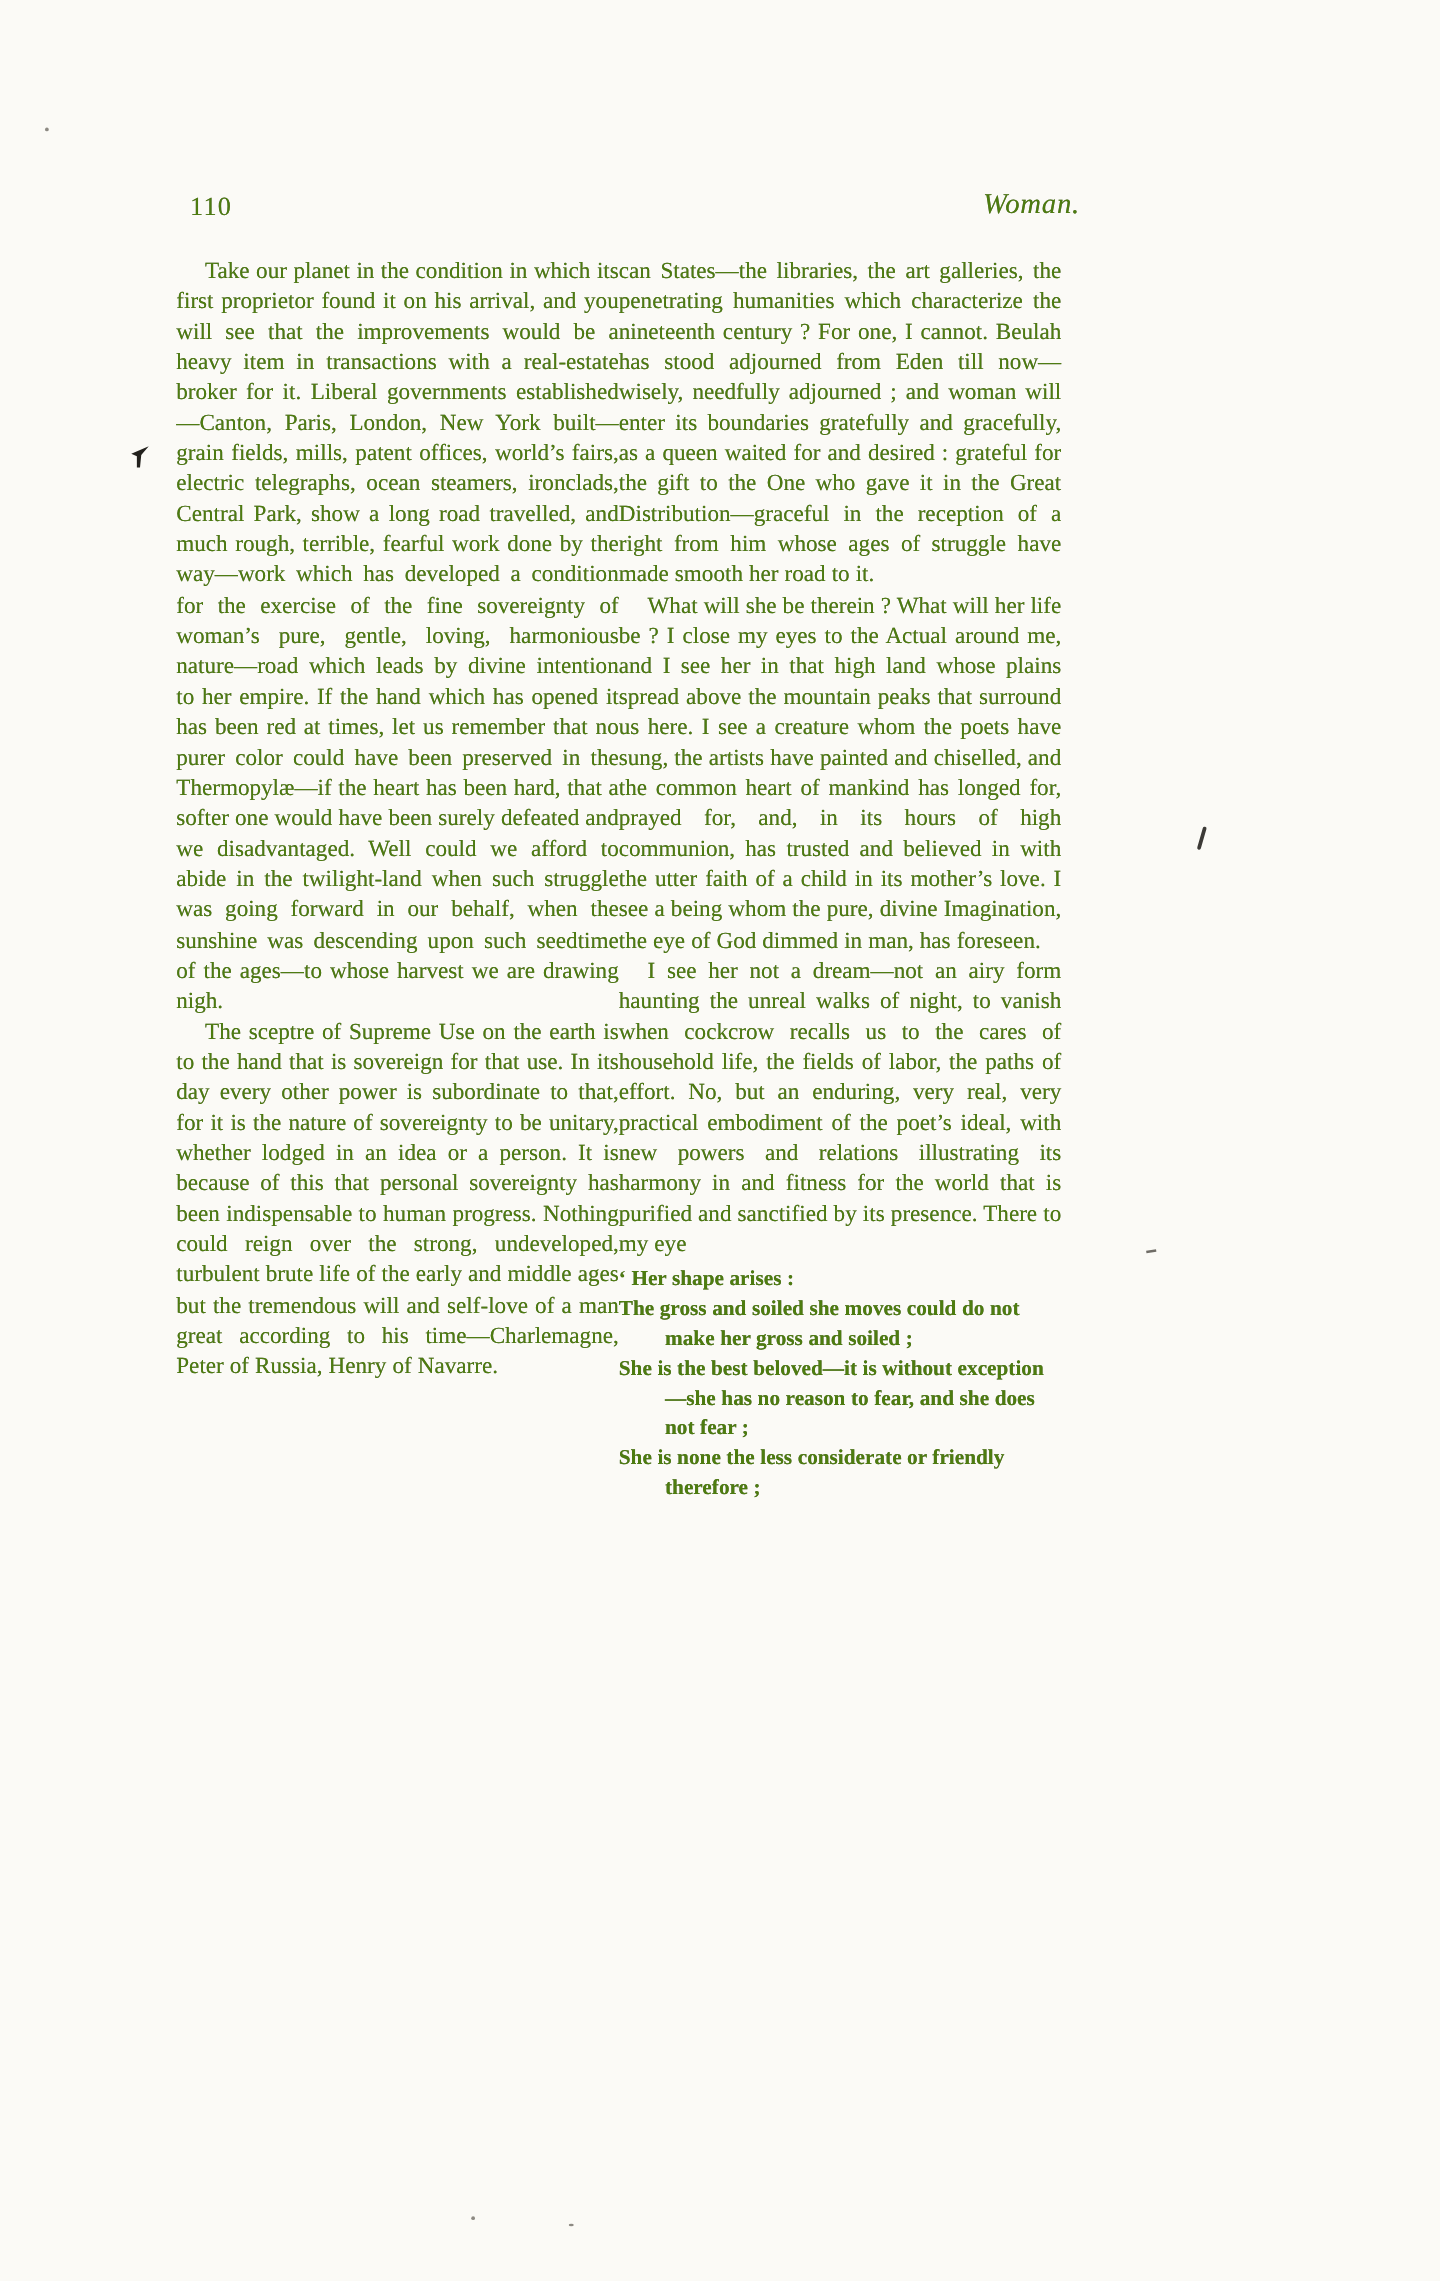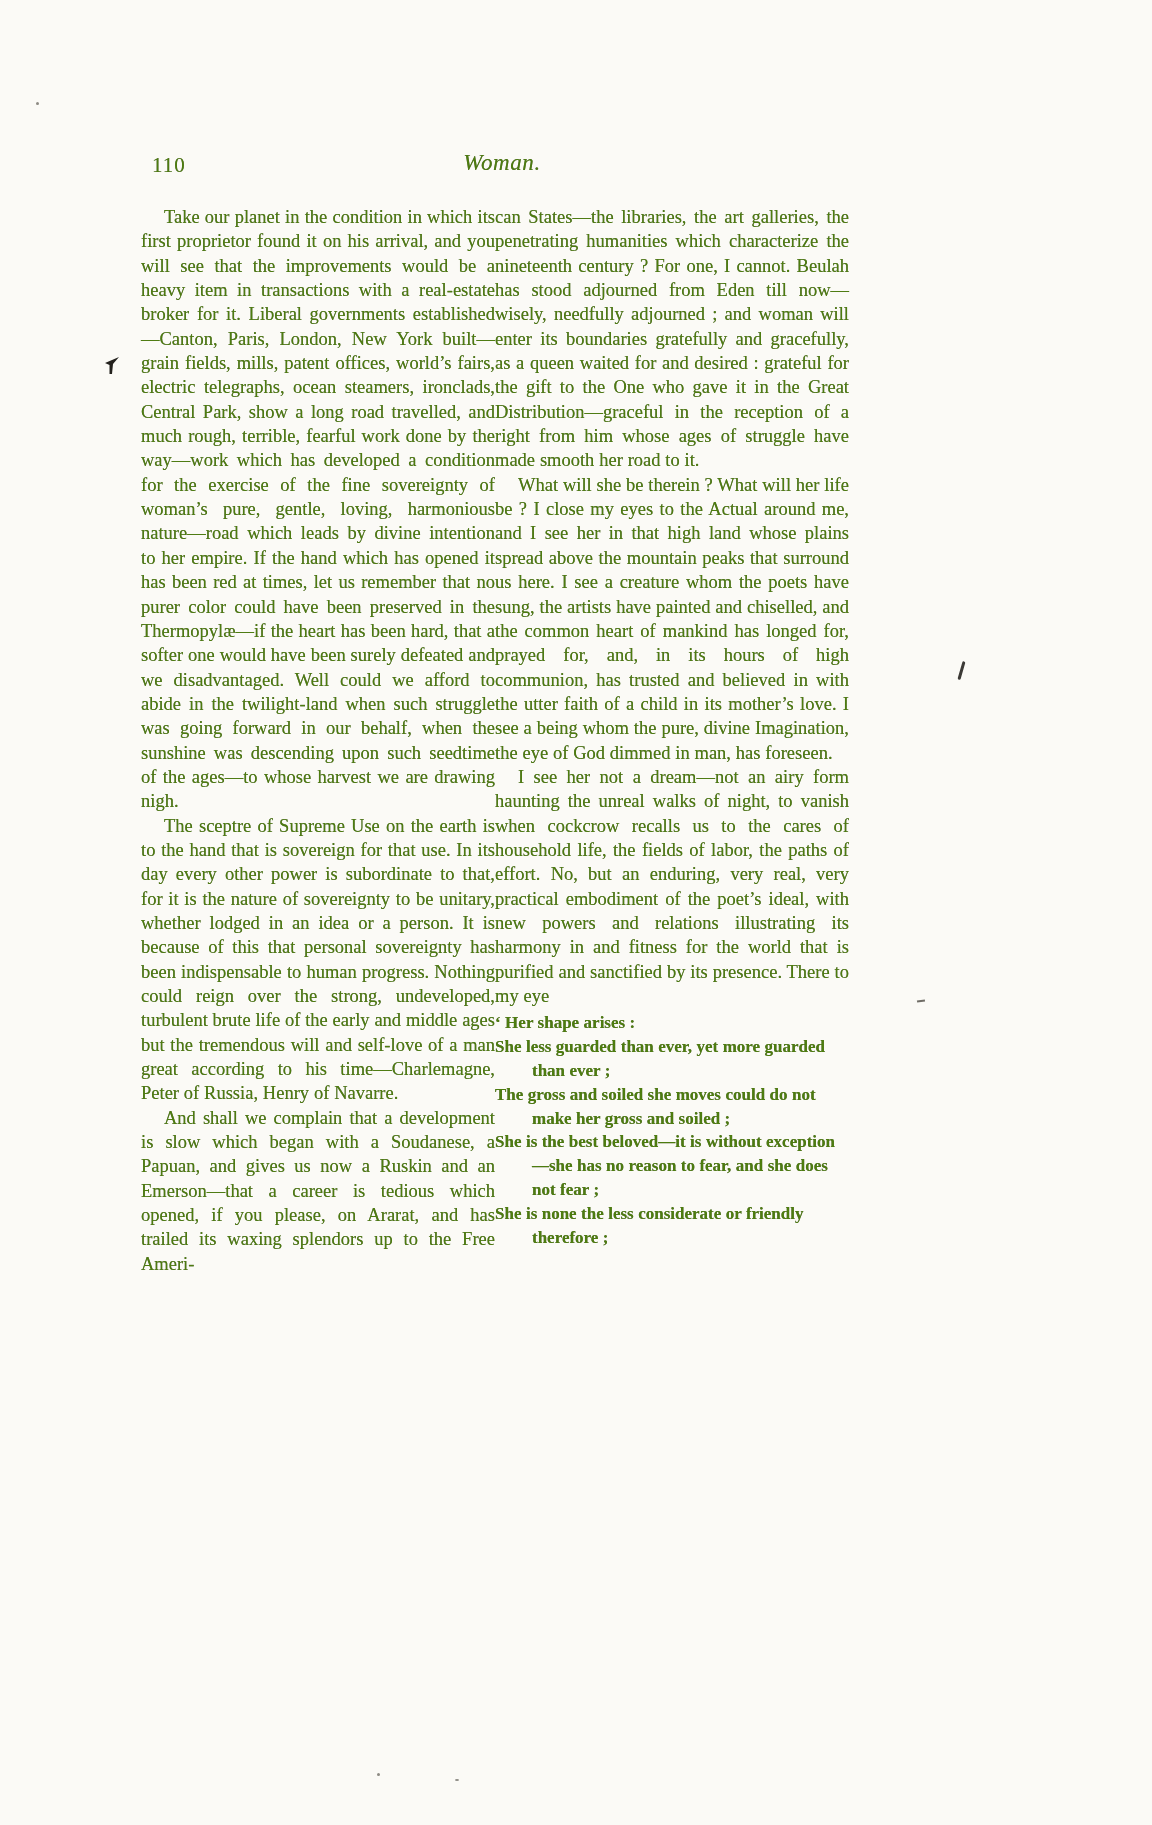--- a/index.html
+++ b/index.html
@@ -23,21 +23,21 @@
     left: 152px;
     font-size: 21px;
     letter-spacing: 1px;
   }
 
   .running-head {
     position: absolute;
     top: 118px;
     left: 140px;
     width: 724px;
-    text-align: center;
+    text-align: right;
     font-style: italic;
     font-size: 23px;
     letter-spacing: 0.6px;
   }
 
   .columns {
     position: absolute;
     top: 173px;
     left: 141px;
     width: 724px;
@@ -95,31 +95,29 @@
 
   <span class="page-number">110</span>
 
   <div class="running-head">Woman.</div>
 
   <div class="columns">
 
     <div class="col">
       <p>Take our planet in the condition in which its first proprietor found it on his arrival, and you will see that the improvements would be a heavy item in transactions with a real-estate broker for it. Liberal governments established—Canton, Paris, London, New York built—grain fields, mills, patent offices, world’s fairs, electric telegraphs, ocean steamers, ironclads, Central Park, show a long road travelled, and much rough, terrible, fearful work done by the way—work which has developed a condition for the exercise of the fine sovereignty of woman’s pure, gentle, loving, harmonious nature—road which leads by divine intention to her empire. If the hand which has opened it has been red at times, let us remember that no purer color could have been preserved in the Thermopylæ—if the heart has been hard, that a softer one would have been surely defeated and we disadvantaged. Well could we afford to abide in the twilight-land when such struggle was going forward in our behalf, when the sunshine was descending upon such seedtime of the ages—to whose harvest we are drawing nigh.</p>
       <p>The sceptre of Supreme Use on the earth is to the hand that is sovereign for that use. In its day every other power is subordinate to that, for it is the nature of sovereignty to be unitary, whether lodged in an idea or a person. It is because of this that personal sovereignty has been indispensable to human progress. Nothing could reign over the strong, undeveloped, turbulent brute life of the early and middle ages but the tremendous will and self-love of a man great according to his time—Charlemagne, Peter of Russia, Henry of Navarre.</p>
-      <p>And shall we complain that a development is slow which began with a Soudanese, a Papuan, and gives us now a Ruskin and an Emerson—that a career is tedious which opened, if you please, on Ararat, and has trailed its waxing splendors up to the Free Ameri-</p>
     </div>
 
     <div class="col">
       <p class="continuation">can States—the libraries, the art galleries, the penetrating humanities which characterize the nineteenth century ? For one, I cannot. Beulah has stood adjourned from Eden till now—wisely, needfully adjourned ; and woman will enter its boundaries gratefully and gracefully, as a queen waited for and desired : grateful for the gift to the One who gave it in the Great Distribution—graceful in the reception of a right from him whose ages of struggle have made smooth her road to it.</p>
       <p>What will she be therein ? What will her life be ? I close my eyes to the Actual around me, and I see her in that high land whose plains spread above the mountain peaks that surround us here. I see a creature whom the poets have sung, the artists have painted and chiselled, and the common heart of mankind has longed for, prayed for, and, in its hours of high communion, has trusted and believed in with the utter faith of a child in its mother’s love. I see a being whom the pure, divine Imagination, the eye of God dimmed in man, has foreseen.</p>
       <p>I see her not a dream—not an airy form haunting the unreal walks of night, to vanish when cockcrow recalls us to the cares of household life, the fields of labor, the paths of effort. No, but an enduring, very real, very practical embodiment of the poet’s ideal, with new powers and relations illustrating its harmony in and fitness for the world that is purified and sanctified by its presence. There to my eye</p>
 
       <div class="verse">
         <p>‘ Her shape arises :</p>
-        <p>She less guarded than ever, yet more guarded than ever ;</p>
         <p>The gross and soiled she moves could do not make her gross and soiled ;</p>
         <p>She is the best beloved—it is without exception—she has no reason to fear, and she does not fear ;</p>
         <p>She is none the less considerate or friendly therefore ;</p>
       </div>
     </div>
 
   </div>
 
   <span class="mark-flag">
     <svg width="16" height="20" viewBox="0 0 16 20" aria-hidden="true">

